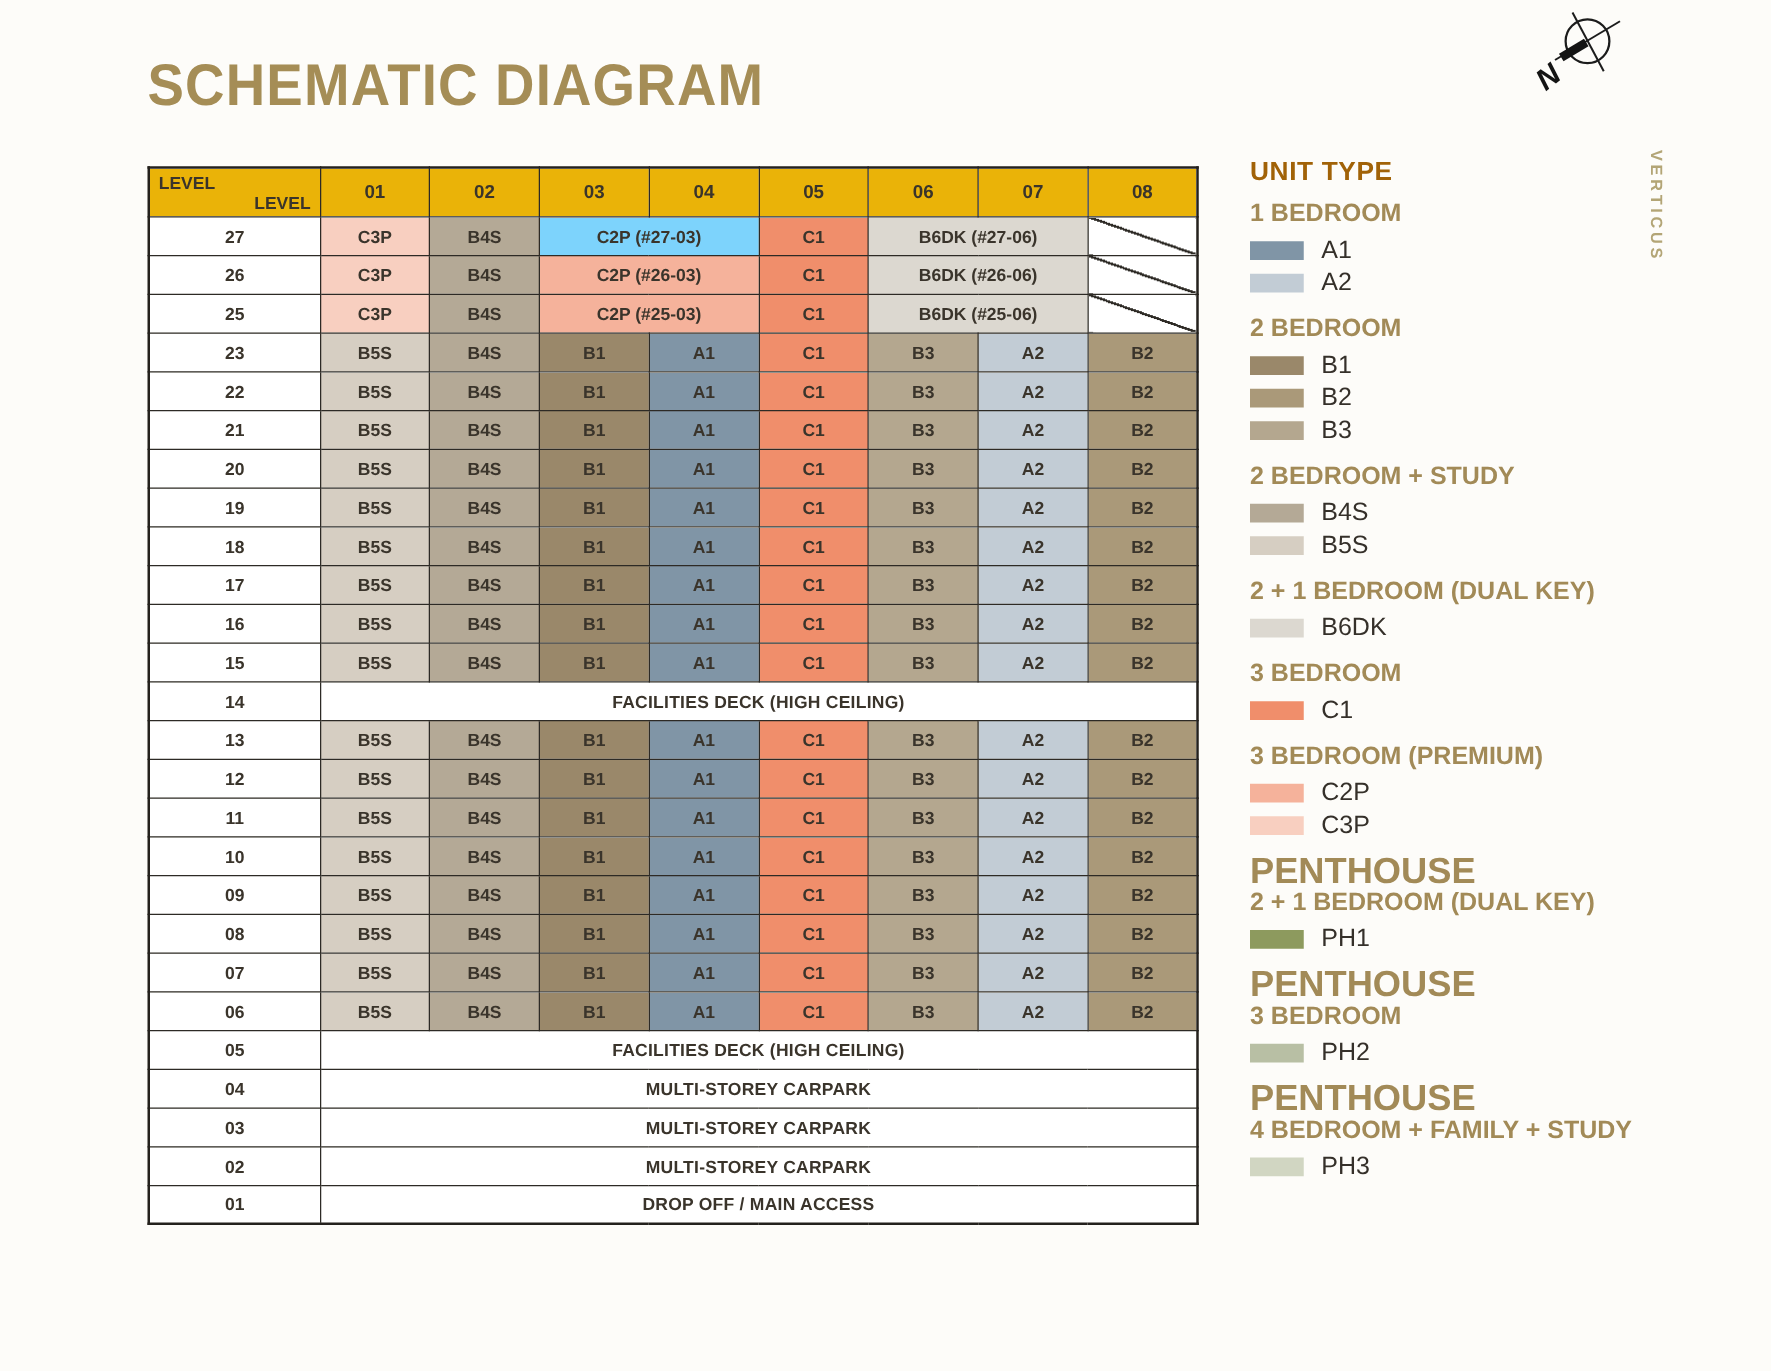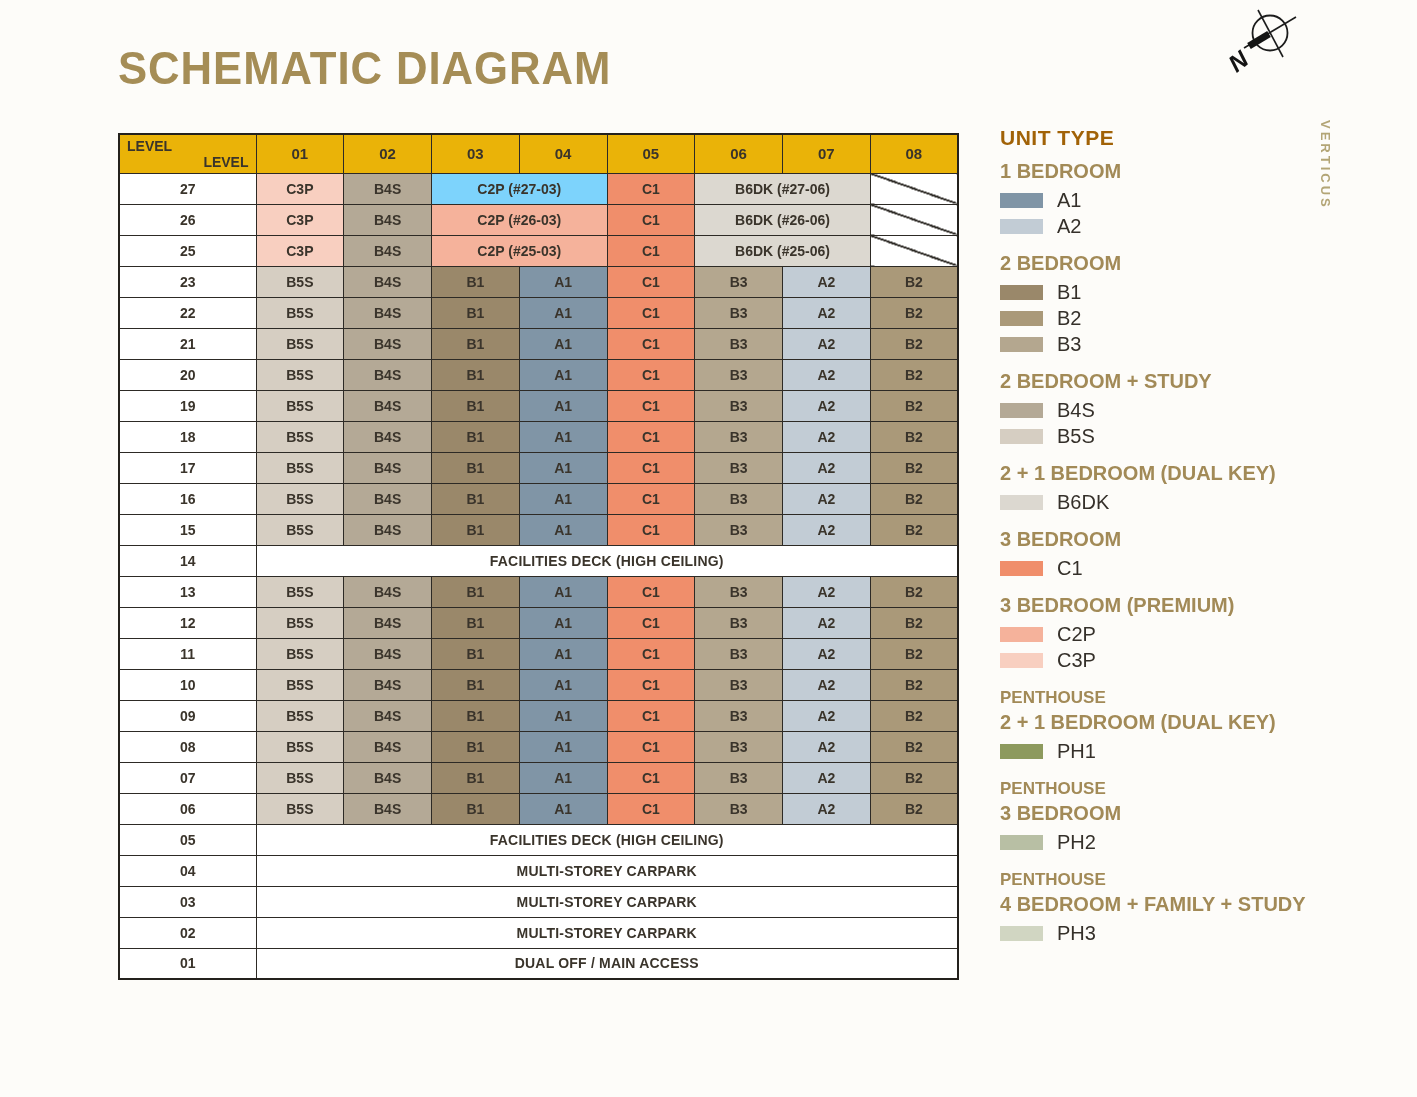--- a/index.html
+++ b/index.html
@@ -57,21 +57,21 @@
       linear-gradient(to top right,
         transparent calc(50% - 1px), #2d2a25 calc(50% - 1px),
         #2d2a25 calc(50% + 1px), transparent calc(50% + 1px)), #fff;
   }
   td.full { background:#fff; font-size:15px; letter-spacing:.2px; }
   
   .legend { position:absolute; left:1000px; top:126px; width:345px; }
   .legend-title { font-size:21px; font-weight:bold; color:#a16207; letter-spacing:.5px; margin-bottom:9px; }
   .lg-group { margin-bottom:12px; }
   .lg-heading { font-size:20px; font-weight:bold; color:#a28a57; line-height:24px; margin-bottom:4px; white-space:nowrap; }
-  .lg-group.penthouse .lg-heading-main { font-size:17px; line-height:25px; margin-bottom:0; }
+  .lg-group.penthouse .lg-heading-main { font-size:29px; line-height:25px; margin-bottom:0; }
   .lg-sub { font-size:20px; font-weight:bold; color:#a28a57; line-height:24px; margin-bottom:4px; white-space:nowrap; }
   .lg-item { display:flex; align-items:center; height:26px; }
   .lg-swatch { width:43px; height:15px; margin-right:14px; flex:0 0 auto; }
   .lg-label { font-size:20px; color:#35302a; }
 </style>
 </head>
 <body>
 
 <h1 class="page-title">SCHEMATIC DIAGRAM</h1>
 
@@ -332,21 +332,21 @@
       <tr class="body-row">
         <td class="level">03</td>
         <td colspan="8" class="full">MULTI-STOREY CARPARK</td>
       </tr>
       <tr class="body-row">
         <td class="level">02</td>
         <td colspan="8" class="full">MULTI-STOREY CARPARK</td>
       </tr>
       <tr class="body-row">
         <td class="level">01</td>
-        <td colspan="8" class="full">DUAL OFF / MAIN ACCESS</td>
+        <td colspan="8" class="full">DROP OFF / MAIN ACCESS</td>
       </tr>
     </tbody>
 </table>
 
 <div class="legend">
   <div class="legend-title">UNIT TYPE</div>
   <div>
       <div class="lg-group">
         <div class="lg-heading">1 BEDROOM</div>
         <div class="lg-item">

